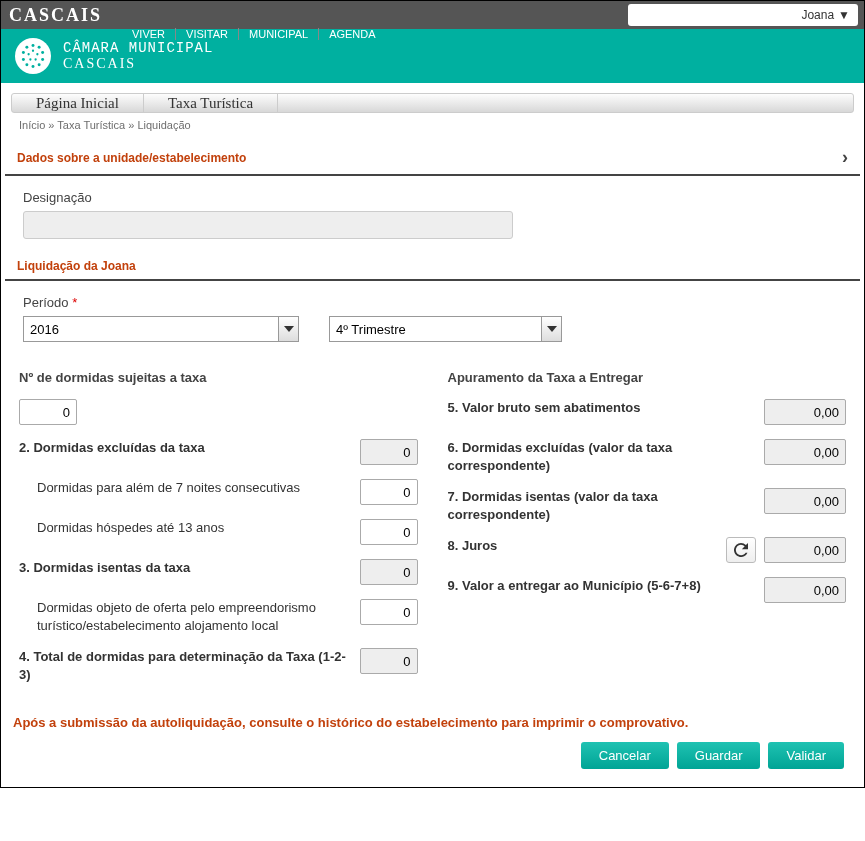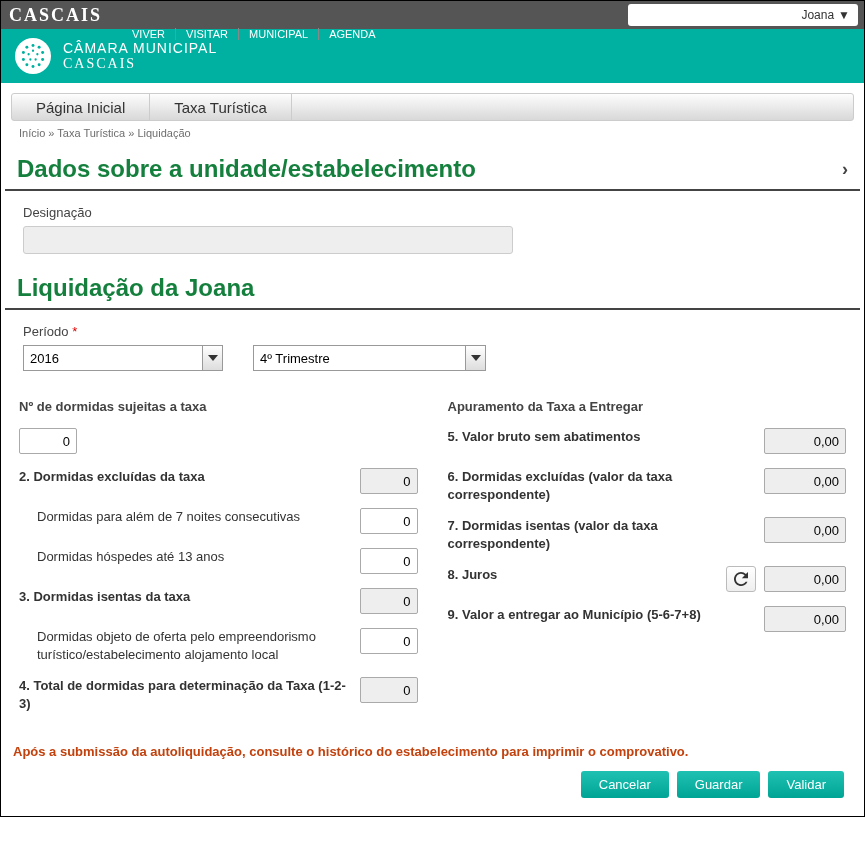--- a/index.html
+++ b/index.html
@@ -12,47 +12,47 @@
   .topnav { display: flex; margin-left: 20px; margin-top: 37px; }
   .topnav-item { color: #fff; font-size: 11px; padding: 0 10px; border-right: 1px solid #888; cursor: pointer; }
   .topnav-item:last-child { border-right: none; }
 
   .user-dd { position: absolute; top: 3px; right: 6px; width: 230px; height: 22px; background: #fff; border-radius: 3px; display: flex; align-items: center; justify-content: flex-end; padding: 0 8px; font-size: 12px; cursor: pointer; }
   .user-dd .caret { margin-left: 4px; }
 
   .brandbar { background: #00b0a0; height: 54px; display: flex; align-items: center; padding: 0 14px; color: #fff; }
   .c-logo { width: 36px; height: 36px; border-radius: 50%; background: #fff; margin-right: 12px; display: flex; align-items: center; justify-content: center; }
   .c-logo svg { width: 28px; height: 28px; }
-  .brand-titles .line1 { font-size: 14px; letter-spacing: 1px; font-family: Liberation Sans, sans-serif; }
+  .brand-titles .line1 { font-size: 14px; letter-spacing: 1px; font-family: Liberation Mono, monospace; }
   .brand-titles .line2 { font-size: 14px; letter-spacing: 2px; font-family: Georgia, serif; }
 
   
-  .tabs { height: 28px; margin: 10px 10px 4px; display: flex; border: 1px solid #ccc; border-radius: 3px; background: linear-gradient(#fdfdfd,#d8d8d8); }
+  .tabs { height: 20px; margin: 10px 10px 4px; display: flex; border: 1px solid #ccc; border-radius: 3px; background: linear-gradient(#fdfdfd,#d8d8d8); font-family: Liberation Serif, serif; }
   .tab { padding: 0 24px; display: flex; align-items: center; border-right: 1px solid #ccc; font-size: 15px; cursor: pointer; }
   .tab.last { border-right: none; flex: 1; }
 
   
   .breadcrumb { font-size: 11px; color: #6e6e6e; margin: 6px 18px 10px; }
 
   
   .section-header { display: flex; justify-content: space-between; align-items: center; padding: 6px 12px; margin: 0 4px; border-bottom: 2px solid #444; }
-  .section-header h2 { font-size: 24px; font-weight: bold; color: #15803d; }
+  .section-header h2 { font-size: 12px; font-weight: bold; color: #c2410c; }
   .chevron { font-size: 18px; font-weight: bold; color: #444; cursor: pointer; }
 
   
   .block { padding: 14px 22px; }
   .label { font-size: 13px; color: #444; margin-bottom: 6px; }
   .req { color: #d00; }
   .readonly-wide { width: 490px; height: 28px; background: #eee; border: 1px solid #ccc; border-radius: 3px; }
 
   .selects-row { display: flex; gap: 30px; margin-top: 6px; }
   .select-wrap { position: relative; }
   .select-wrap select { height: 26px; border: 1px solid #999; background: #fff; padding: 2px 22px 2px 6px; appearance: none; font-size: 13px; }
   .select-wrap .dd-btn { position: absolute; right: 1px; top: 1px; width: 20px; height: 24px; background: linear-gradient(#fff,#ddd); border-left: 1px solid #999; display: flex; align-items: center; justify-content: center; pointer-events: none; }
-  .sel-year { width: 200px; }
+  .sel-year { width: 276px; }
   .sel-q { width: 233px; }
 
   
   .columns { display: flex; margin: 14px 18px 6px; }
   .col { flex: 1; }
   .col-left { padding-right: 20px; }
   .col-right { padding-left: 10px; }
   .col-title { font-weight: bold; font-size: 13px; color: #444; margin-bottom: 14px; }
 
   .row { display: flex; align-items: flex-start; margin-bottom: 14px; }

